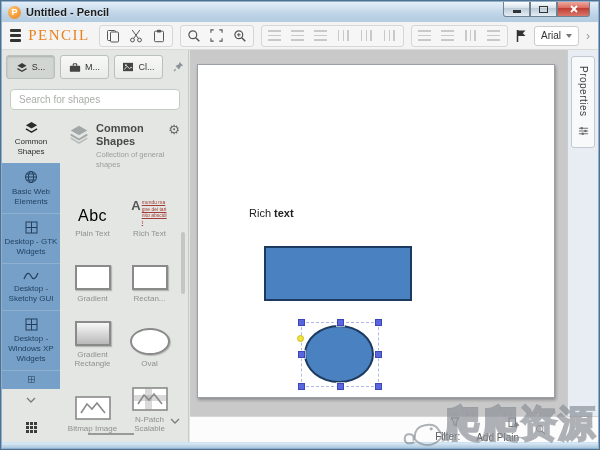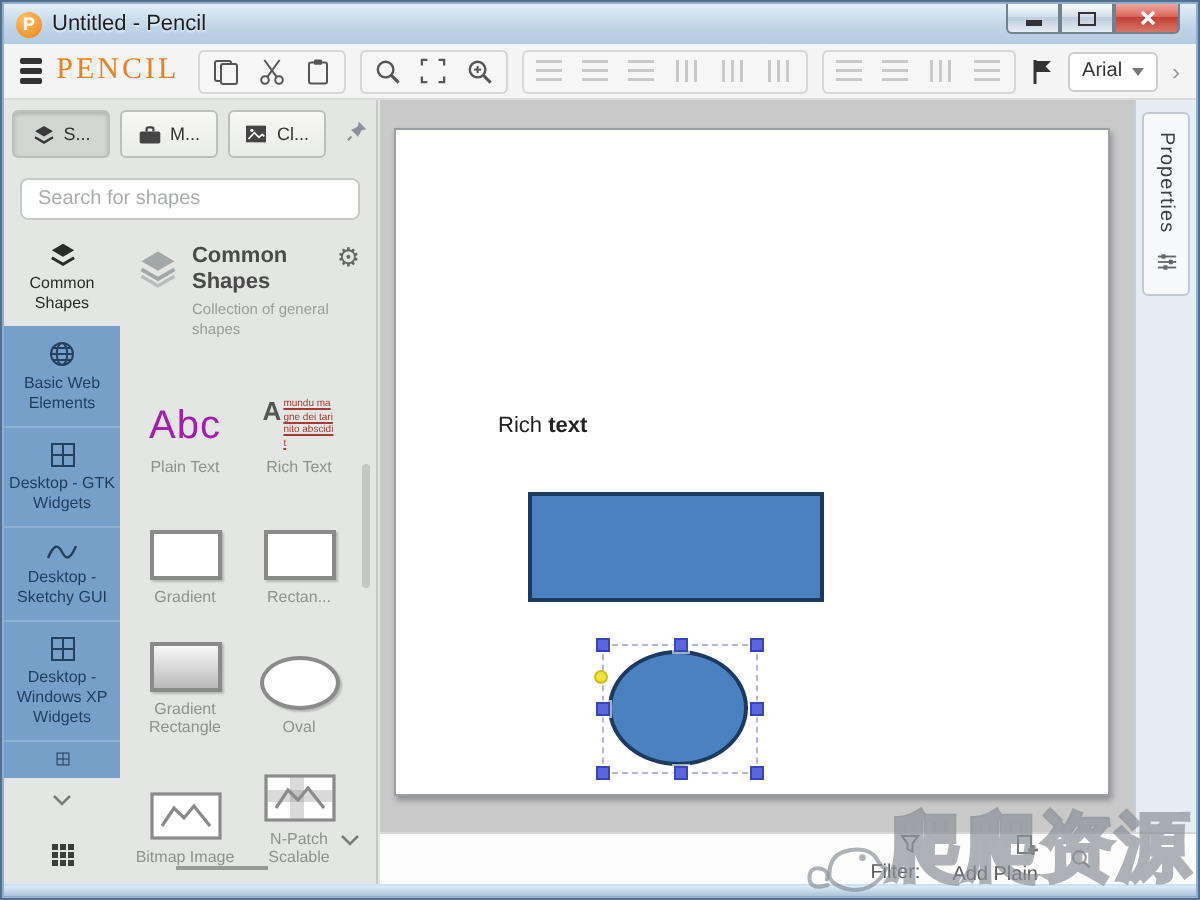--- a/index.html
+++ b/index.html
@@ -2,21 +2,21 @@
 <html><head>
 <meta charset="utf-8">
 <style>
   * { margin:0; padding:0; box-sizing:border-box; }
   html,body { width:600px; height:450px; font-family:"Liberation Sans",sans-serif; background:#fff; }
   #win { position:relative; width:600px; height:450px; border:2px solid #8fb0cd; outline:1px solid #51708f; outline-offset:-1px; background:#e3e6e2; overflow:hidden; }
 
   
   .titlebar { position:absolute; top:0; left:0; right:0; height:20px; background:linear-gradient(#e3eef8,#bed4e7 60%,#b3cbe0); display:flex; align-items:center; padding:0 6px; gap:5px; }
   .app-icon { width:13px; height:13px; border-radius:50%; background:radial-gradient(circle at 35% 30%, #ffc46b, #ee7f16); color:#fff; font-size:9px; font-weight:bold; display:flex; align-items:center; justify-content:center; line-height:1; }
-  .title { font-size:11px; color:#1d1d1d; text-shadow:0 1px 1px rgba(255,255,255,.7); }
+  .title { font-size:11px; color:#1d1d1d; text-shadow:0 1px 1px rgba(255,255,255,.7);font-weight:bold; }
   .win-controls { position:absolute; top:0; right:8px; display:flex; }
   .win-btn { width:27px; height:15px; border:1px solid #70828f; border-top:none; background:linear-gradient(#fbfdfe,#d3dfe9 45%,#bccbd8 45%,#e3edf5); display:flex; align-items:center; justify-content:center; }
   .win-btn:first-child { border-radius:0 0 0 3px; }
   .win-btn.close { width:33px; border-radius:0 0 3px 0; background:linear-gradient(#f0a79d,#d8675b 45%,#c03d32 45%,#d9766a); }
   .glyph-min { width:8px; height:3px; background:#333; margin-top:5px; }
   .glyph-max { width:9px; height:7px; border:1.5px solid #333; }
 
   
   .toolbar { position:absolute; top:20px; left:0; right:0; height:28px; background:#f4f4f4; border-bottom:1px solid #dadada; display:flex; align-items:center; padding:0 8px; gap:7px; }
   .hamburger { display:flex; flex-direction:column; gap:2.5px; width:18px; cursor:pointer; }
@@ -50,21 +50,21 @@
   .col-apps { margin-top:auto; display:flex; justify-content:center; padding-bottom:8px; }
 
   .gallery { flex:1; position:relative; padding:6px 12px 0 6px; }
   .gal-header { display:flex; gap:6px; padding:2px 0 6px 2px; position:relative; }
   .gal-title { font-size:11px; font-weight:bold; color:#4a4a4a; line-height:1.2; }
   .gal-sub { font-size:7.5px; color:#9a9e9a; margin-top:2px; line-height:1.3; }
   .gear { position:absolute; right:-4px; top:2px; font-size:13px; color:#666; cursor:pointer; font-family:"DejaVu Sans",sans-serif; }
   .gal-grid { display:grid; grid-template-columns:1fr 1fr; column-gap:4px; row-gap:6px; padding-top:4px; }
   .gal-item { display:flex; flex-direction:column; align-items:center; justify-content:flex-end; gap:4px; cursor:pointer; min-height:59px; }
   .gal-label { font-size:8px; color:#8e928e; text-align:center; line-height:1.2; }
-  .prev-abc { font-size:20px; color:#a21caf; letter-spacing:.5px; }
+  .prev-abc { font-size:16px; color:#000000; letter-spacing:.5px; }
   .prev-rich { display:flex; gap:1px; align-items:flex-start; }
   .prev-rich .bigA { font-size:13px; color:#555; font-weight:bold; line-height:1; }
   .prev-rich .words { font-size:5px; width:26px; color:#a33c36; text-decoration:underline; line-height:1.3; word-break:break-all; }
   .prev-rect { width:36px; height:25px; background:#fff; border:2px solid #8a8a8a; box-shadow:1px 1px 1px rgba(0,0,0,.2); }
   .prev-grad { width:36px; height:25px; border:2px solid #8a8a8a; background:linear-gradient(#f8f8f8,#b9b9b9); box-shadow:1px 1px 1px rgba(0,0,0,.2); }
   .prev-oval { width:40px; height:27px; background:#fff; border:2px solid #8a8a8a; border-radius:50%; box-shadow:1px 1px 1px rgba(0,0,0,.2); }
   .gal-scroll { position:absolute; right:3px; top:118px; width:4px; height:62px; background:#c3c6c3; border-radius:2px; }
   .gal-bottomline { position:absolute; bottom:7px; left:28px; width:46px; height:0; border-top:2px solid #9a9a9a; }
   .gal-bottomchev { position:absolute; bottom:14px; right:8px; }
 

